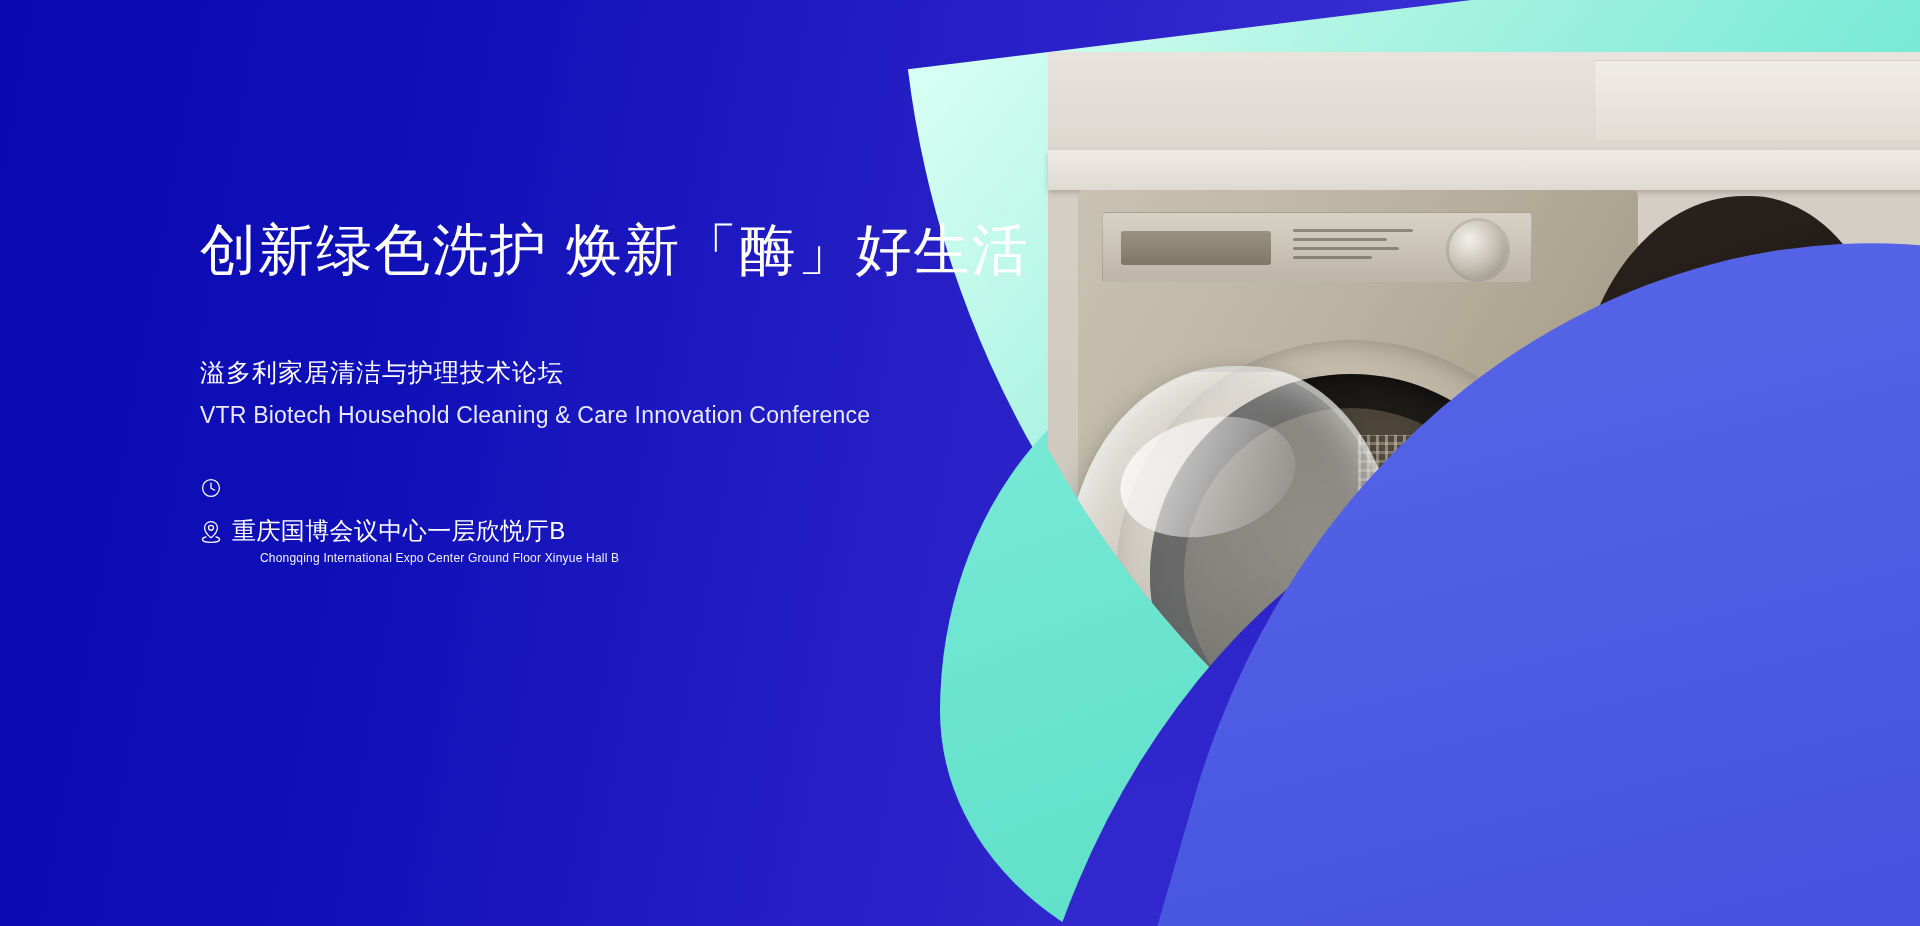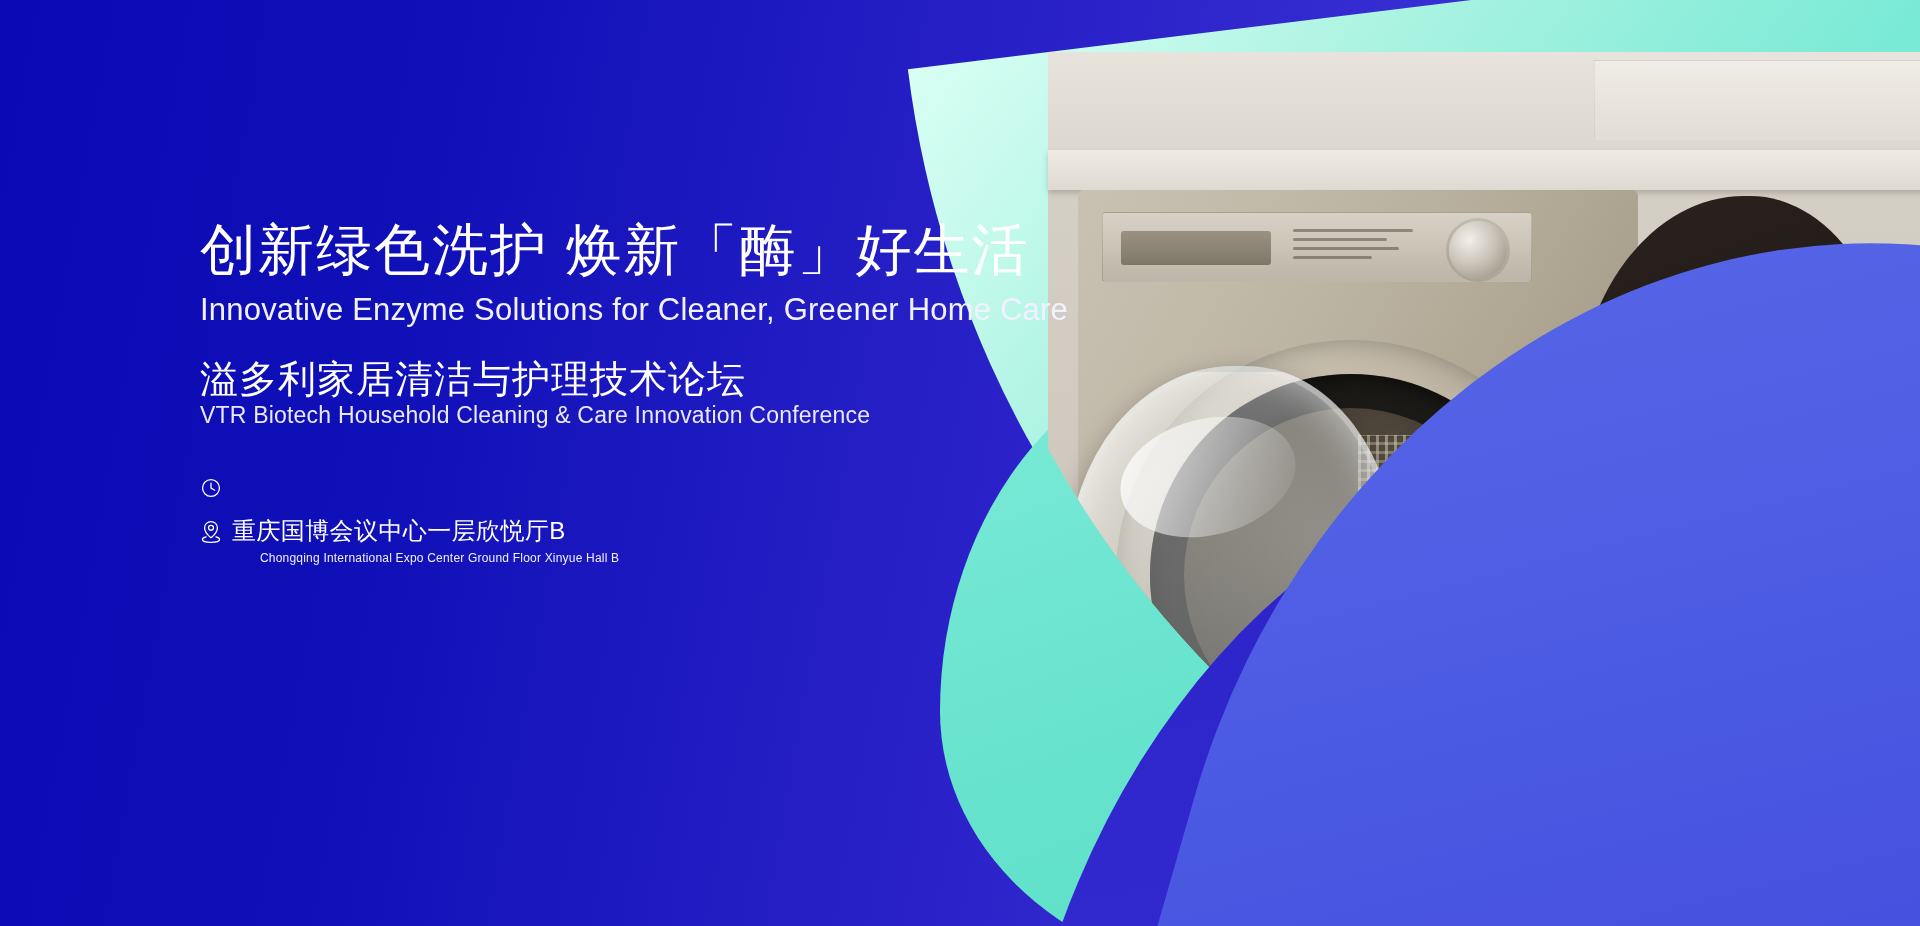--- a/index.html
+++ b/index.html
@@ -201,21 +201,21 @@
     font-size:56px;line-height:1;letter-spacing:2px;
     color:#ffffff;font-weight:400;white-space:nowrap;
   }
   .title-en{
     position:absolute;top:294px;left:0;
     font-size:31px;line-height:1;letter-spacing:.2px;
     color:#f2f2ff;font-weight:400;white-space:nowrap;
   }
   .sub-cn{
     position:absolute;top:360px;left:0;
-    font-size:38px;line-height:1;letter-spacing:1px;
+    font-size:25px;line-height:1;letter-spacing:1px;
     color:#ffffff;font-weight:400;white-space:nowrap;
   }
   .sub-en{
     position:absolute;top:404px;left:0;
     font-size:23px;line-height:1;letter-spacing:.2px;
     color:#e9e9fb;font-weight:400;white-space:nowrap;
   }
 
   .meta{position:absolute;top:474px;left:0;width:760px;}
   .meta-row{display:flex;align-items:flex-start;margin-bottom:14px;}
@@ -284,21 +284,20 @@
     </div>
 
     <div class="blue-curve2"></div>
     <div class="blue-curve"></div>
   </div>
 
   <div class="content">
 
     <div class="title-cn">创新绿色洗护 焕新「酶」好生活</div>
 
-    <div class="title-en">Innovative Enzyme Solutions for Cleaner, Greener Home Care</div>
 
     <div class="sub-cn">溢多利家居清洁与护理技术论坛</div>
 
     <div class="sub-en">VTR Biotech Household Cleaning &amp; Care Innovation Conference</div>
 
     <div class="meta">
 
       <div class="meta-row">
         <span class="meta-icon">
           <svg width="22" height="22" viewBox="0 0 24 24" fill="none" stroke="#ffffff" stroke-width="1.4" stroke-linecap="round">

